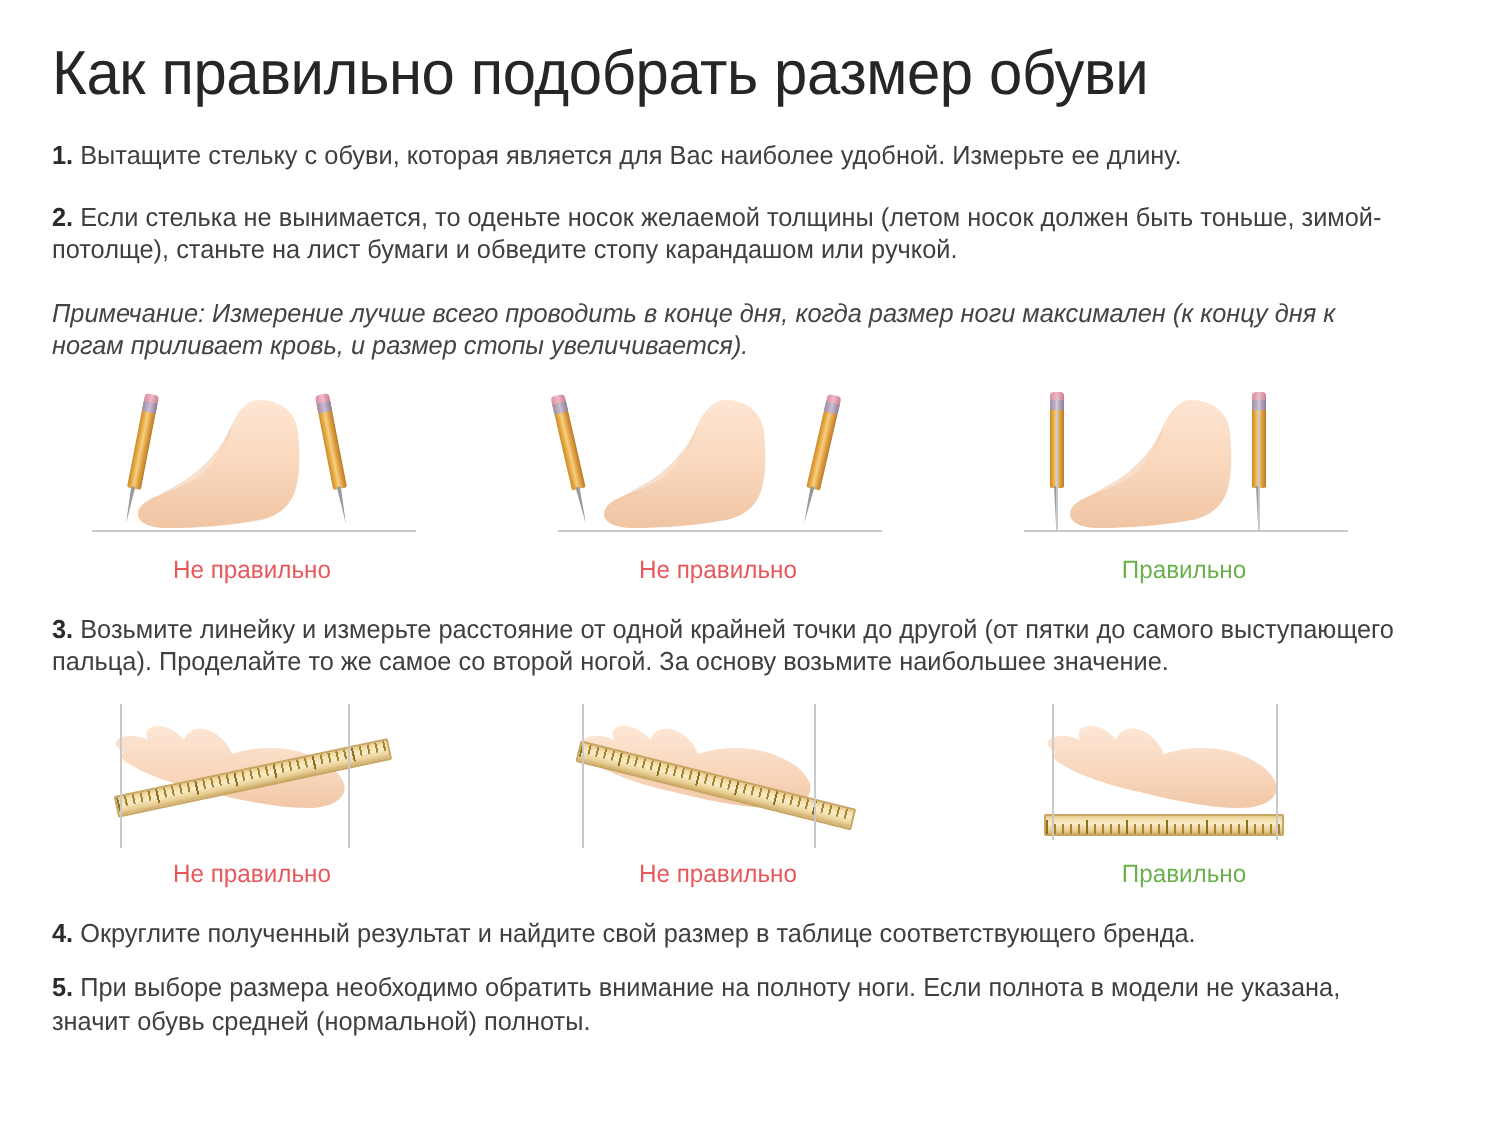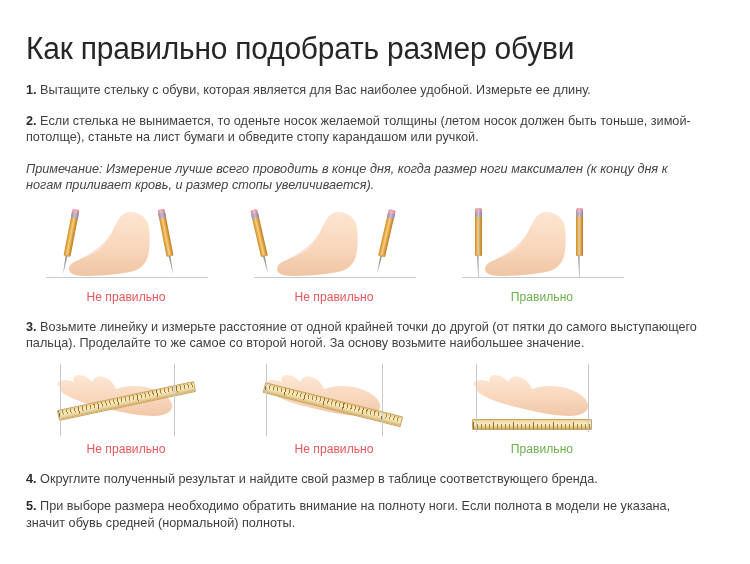--- a/index.html
+++ b/index.html
@@ -14,21 +14,21 @@
     overflow: hidden;
     font-family: "Liberation Sans", "DejaVu Sans", sans-serif;
     color: #3b3b3b;
     -webkit-font-smoothing: antialiased;
   }
   .page {
     position: relative;
     width: 750px;
     height: 500px;
     box-sizing: border-box;
-    padding: 12px 26px;
+    padding: 0 26px;
   }
 
   
   .page-title {
     margin: 0;
     padding-top: 18px;
     font-size: 31px;
     line-height: 38px;
     font-weight: 400;
     letter-spacing: -0.2px;
@@ -63,20 +63,21 @@
     color: #444444;
     transform: scaleX(0.975);
     transform-origin: left center;
   }
 
   
   .illus-row {
     position: relative;
     display: flex;
     width: 700px;
+    gap: 25px;
   }
   .illus-row.row-side { padding-top: 12px; }
   .illus-row.row-top  { padding-top: 12px; }
 
   .illus-cell {
     position: relative;
     width: 164px;
     margin-right: 8px;
   }
   .illus-cell.c1 { margin-left: 18px; }

